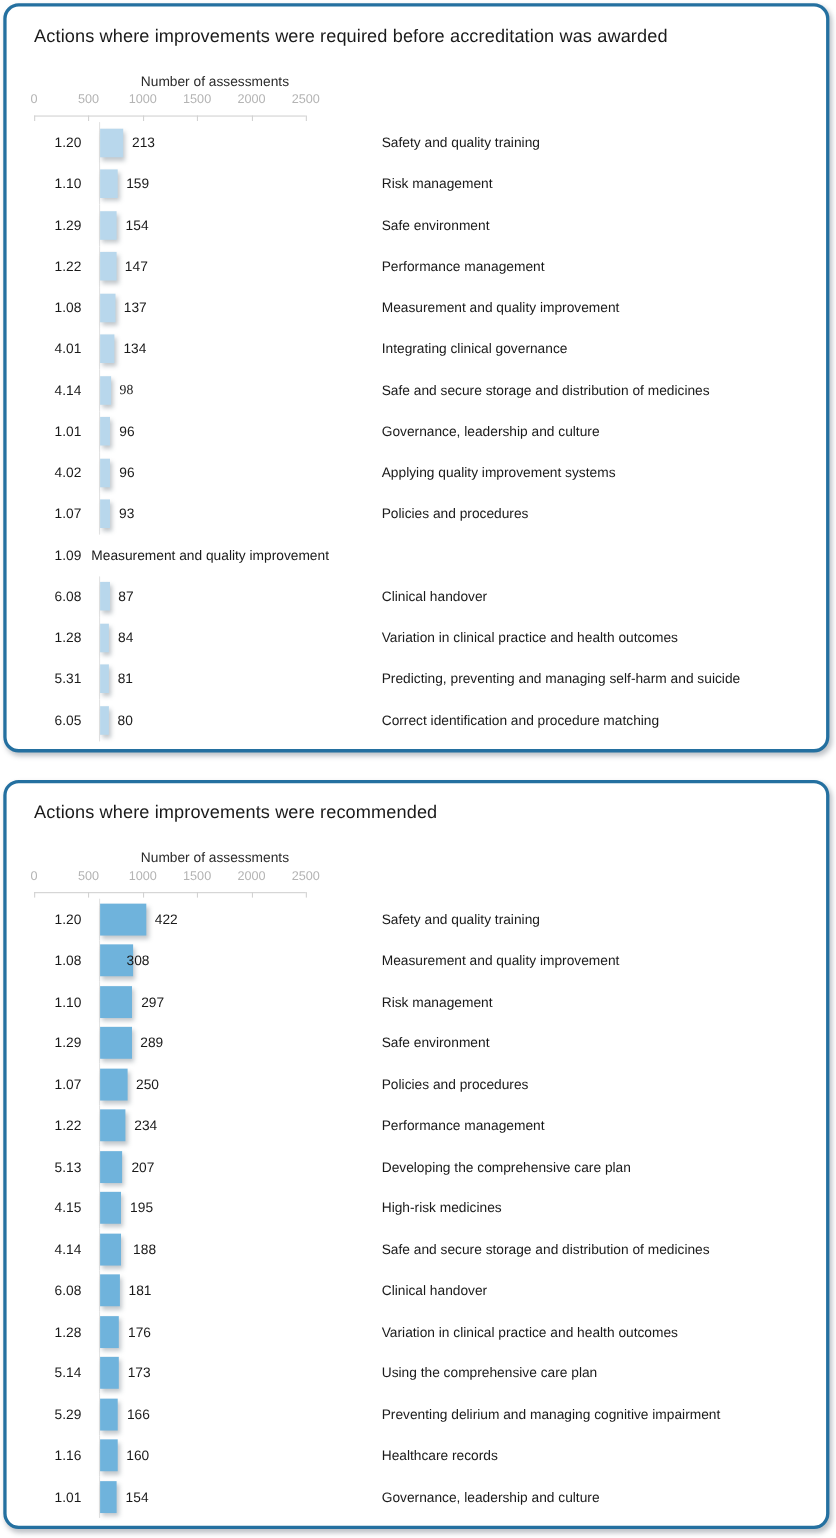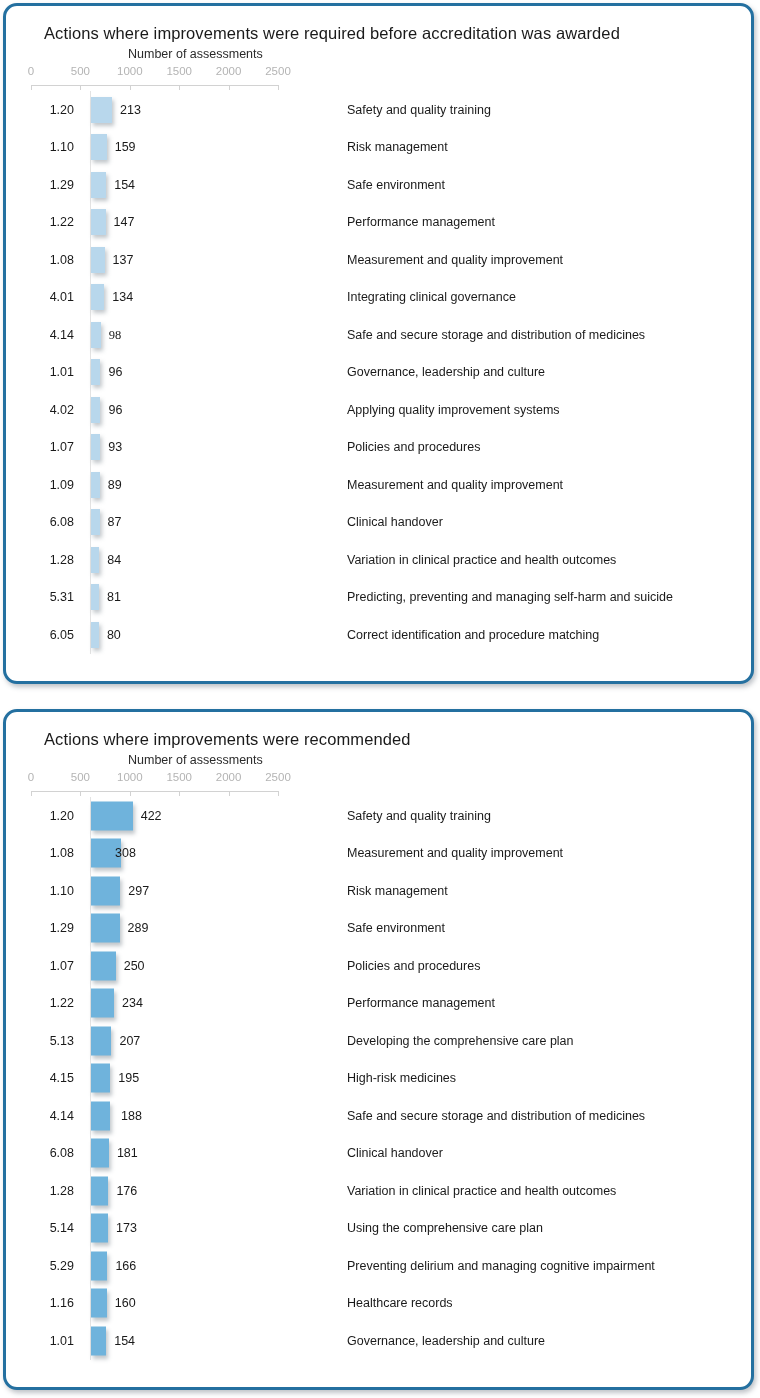--- a/index.html
+++ b/index.html
@@ -35,33 +35,32 @@
 
   #panel-required { height: 681px; margin-bottom: 25px; }
   #panel-recommended { height: 681px; }
 
   .panel-title {
     font-size: 16.5px;
     color: #1a1a1a;
     padding: 18px 0 0 25px;
     letter-spacing: 0.1px;
     white-space: nowrap;
-    margin-left: 13px;
   }
 
   .chart-area {
     position: relative;
     padding-left: 25px;
   }
 
   
   .axis-wrap {
     position: relative;
     height: 44px;
-    margin-top: 4px;
+    margin-top: 24px;
   }
   .axis-caption {
     position: absolute;
     left: 97px;
     top: 0px;
     font-size: 12.5px;
     color: #2b2b2b;
     white-space: nowrap;
   }
   .axis-ticks {
@@ -272,25 +271,20 @@
             <div class="row-code">1.07</div>
             <div class="row-barcell">
               <div class="baseline"></div>
               <div class="bar" style="width: 9.1884px;"></div>
               <div class="bar-value" style="left: 18.1884px;">93</div>
             </div>
             <div class="row-label">Policies and procedures</div>
           </div>
           <div class="row">
             <div class="row-code">1.09</div>
-            <div class="row-barcell">
-              <div class="baseline"></div>
-              <div class="bar" style="width: 8.7932px;"></div>
-              <div class="bar-value" style="left: 17.7932px;">89</div>
-            </div>
             <div class="row-label">Measurement and quality improvement</div>
           </div>
           <div class="row">
             <div class="row-code">6.08</div>
             <div class="row-barcell">
               <div class="baseline"></div>
               <div class="bar" style="width: 8.5956px;"></div>
               <div class="bar-value" style="left: 17.5956px;">87</div>
             </div>
             <div class="row-label">Clinical handover</div>

